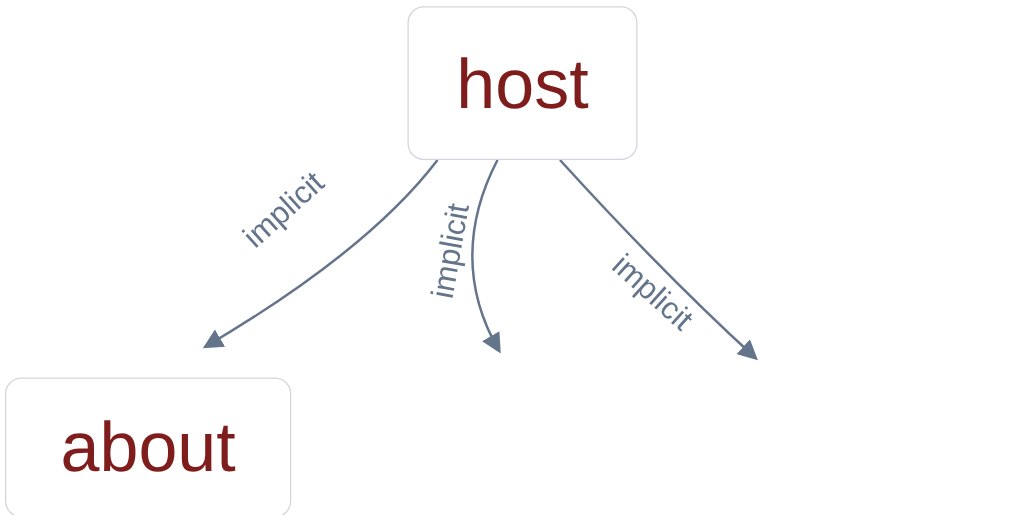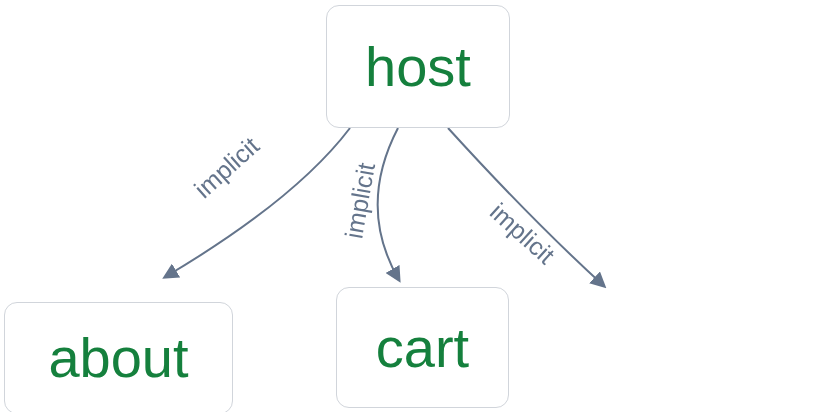--- a/index.html
+++ b/index.html
@@ -34,21 +34,21 @@
   }
   .node {
     position: absolute;
     box-sizing: border-box;
     background: #ffffff;
     border: 1px solid #d1d5db;
     border-radius: 13px;
     display: flex;
     align-items: center;
     justify-content: center;
-    color: #15803d;
+    color: #7f1d1d;
     font-size: 56px;
     line-height: 1;
   }
   .node-host  { left: 326px; top: 5px;   width: 184px; height: 123px; }
   .node-about { left: 4px;   top: 270px; width: 229px; height: 112px; margin-top: 32px; }
   .node-cart  { left: 336px; top: 287px; width: 173px; height: 121px; }
   .node-shop  { left: 616px; top: 284px; width: 196px; height: 124px; }
 </style>
 </head>
 <body>
@@ -72,18 +72,15 @@
   </svg>
 
   <div class="node node-host">
     <span>host</span>
   </div>
 
   <div class="node node-about">
     <span>about</span>
   </div>
 
-  <div class="node node-cart">
-    <span>cart</span>
-  </div>
 
 
 </div>
 
 </body></html>

